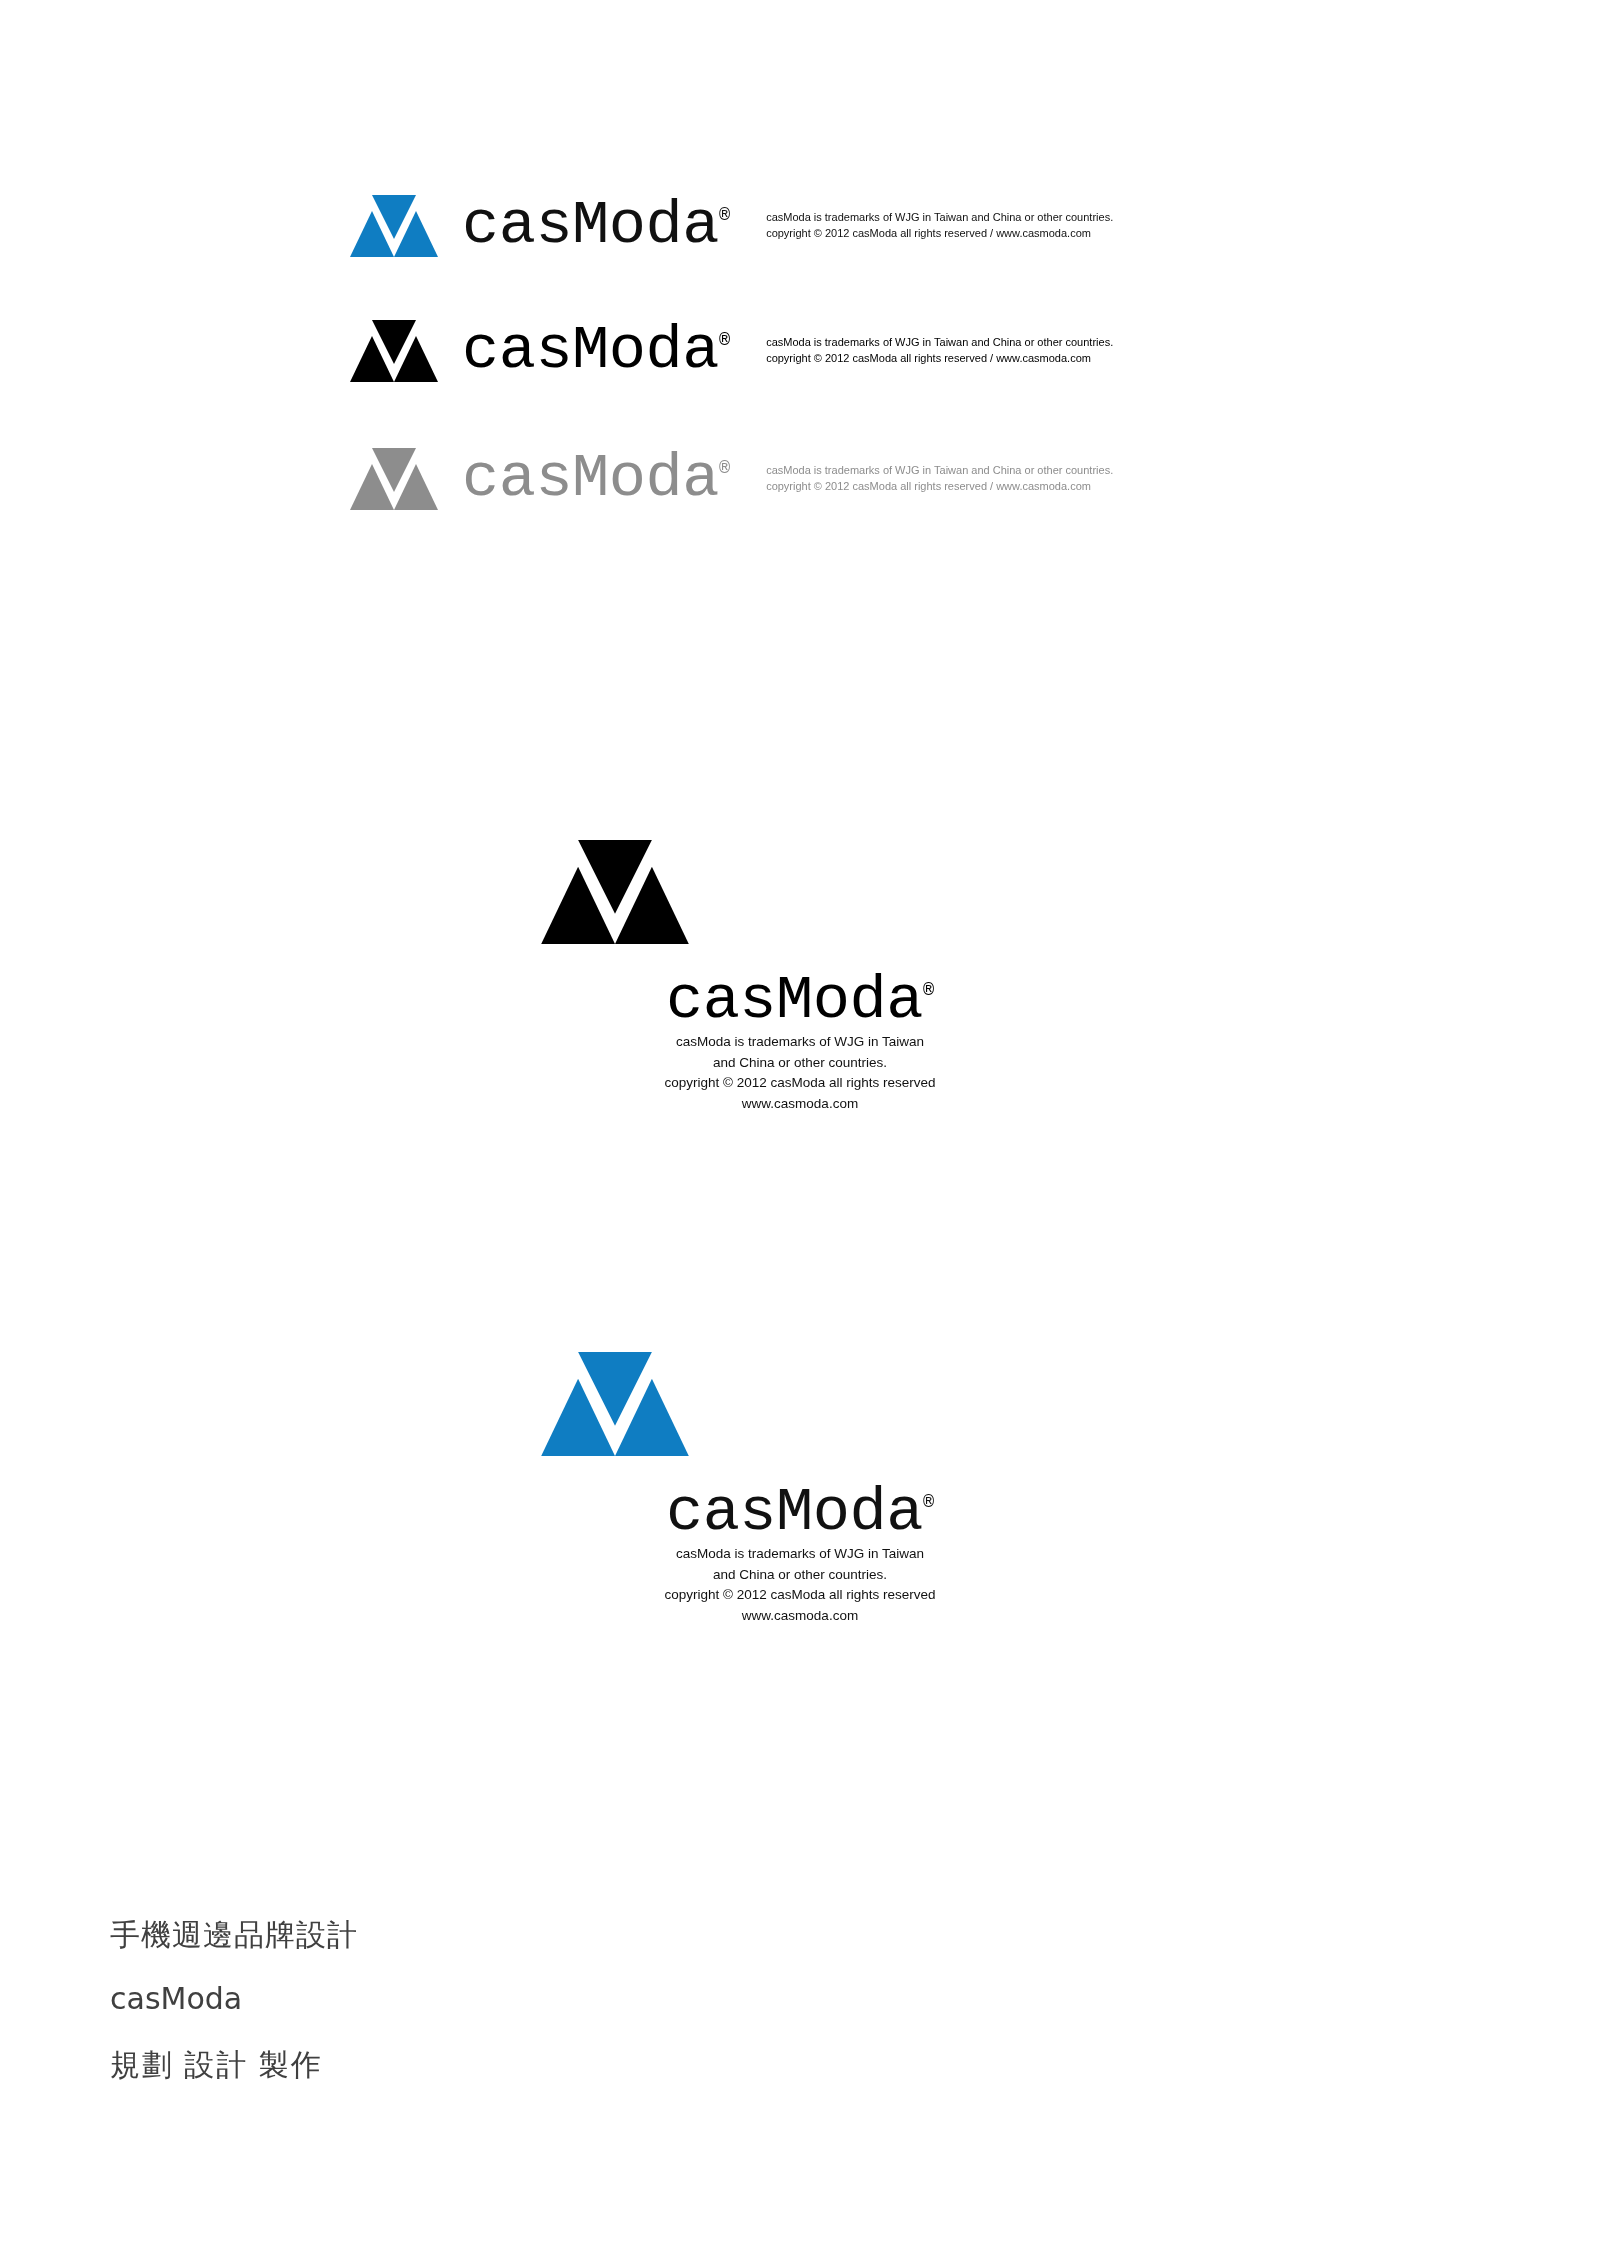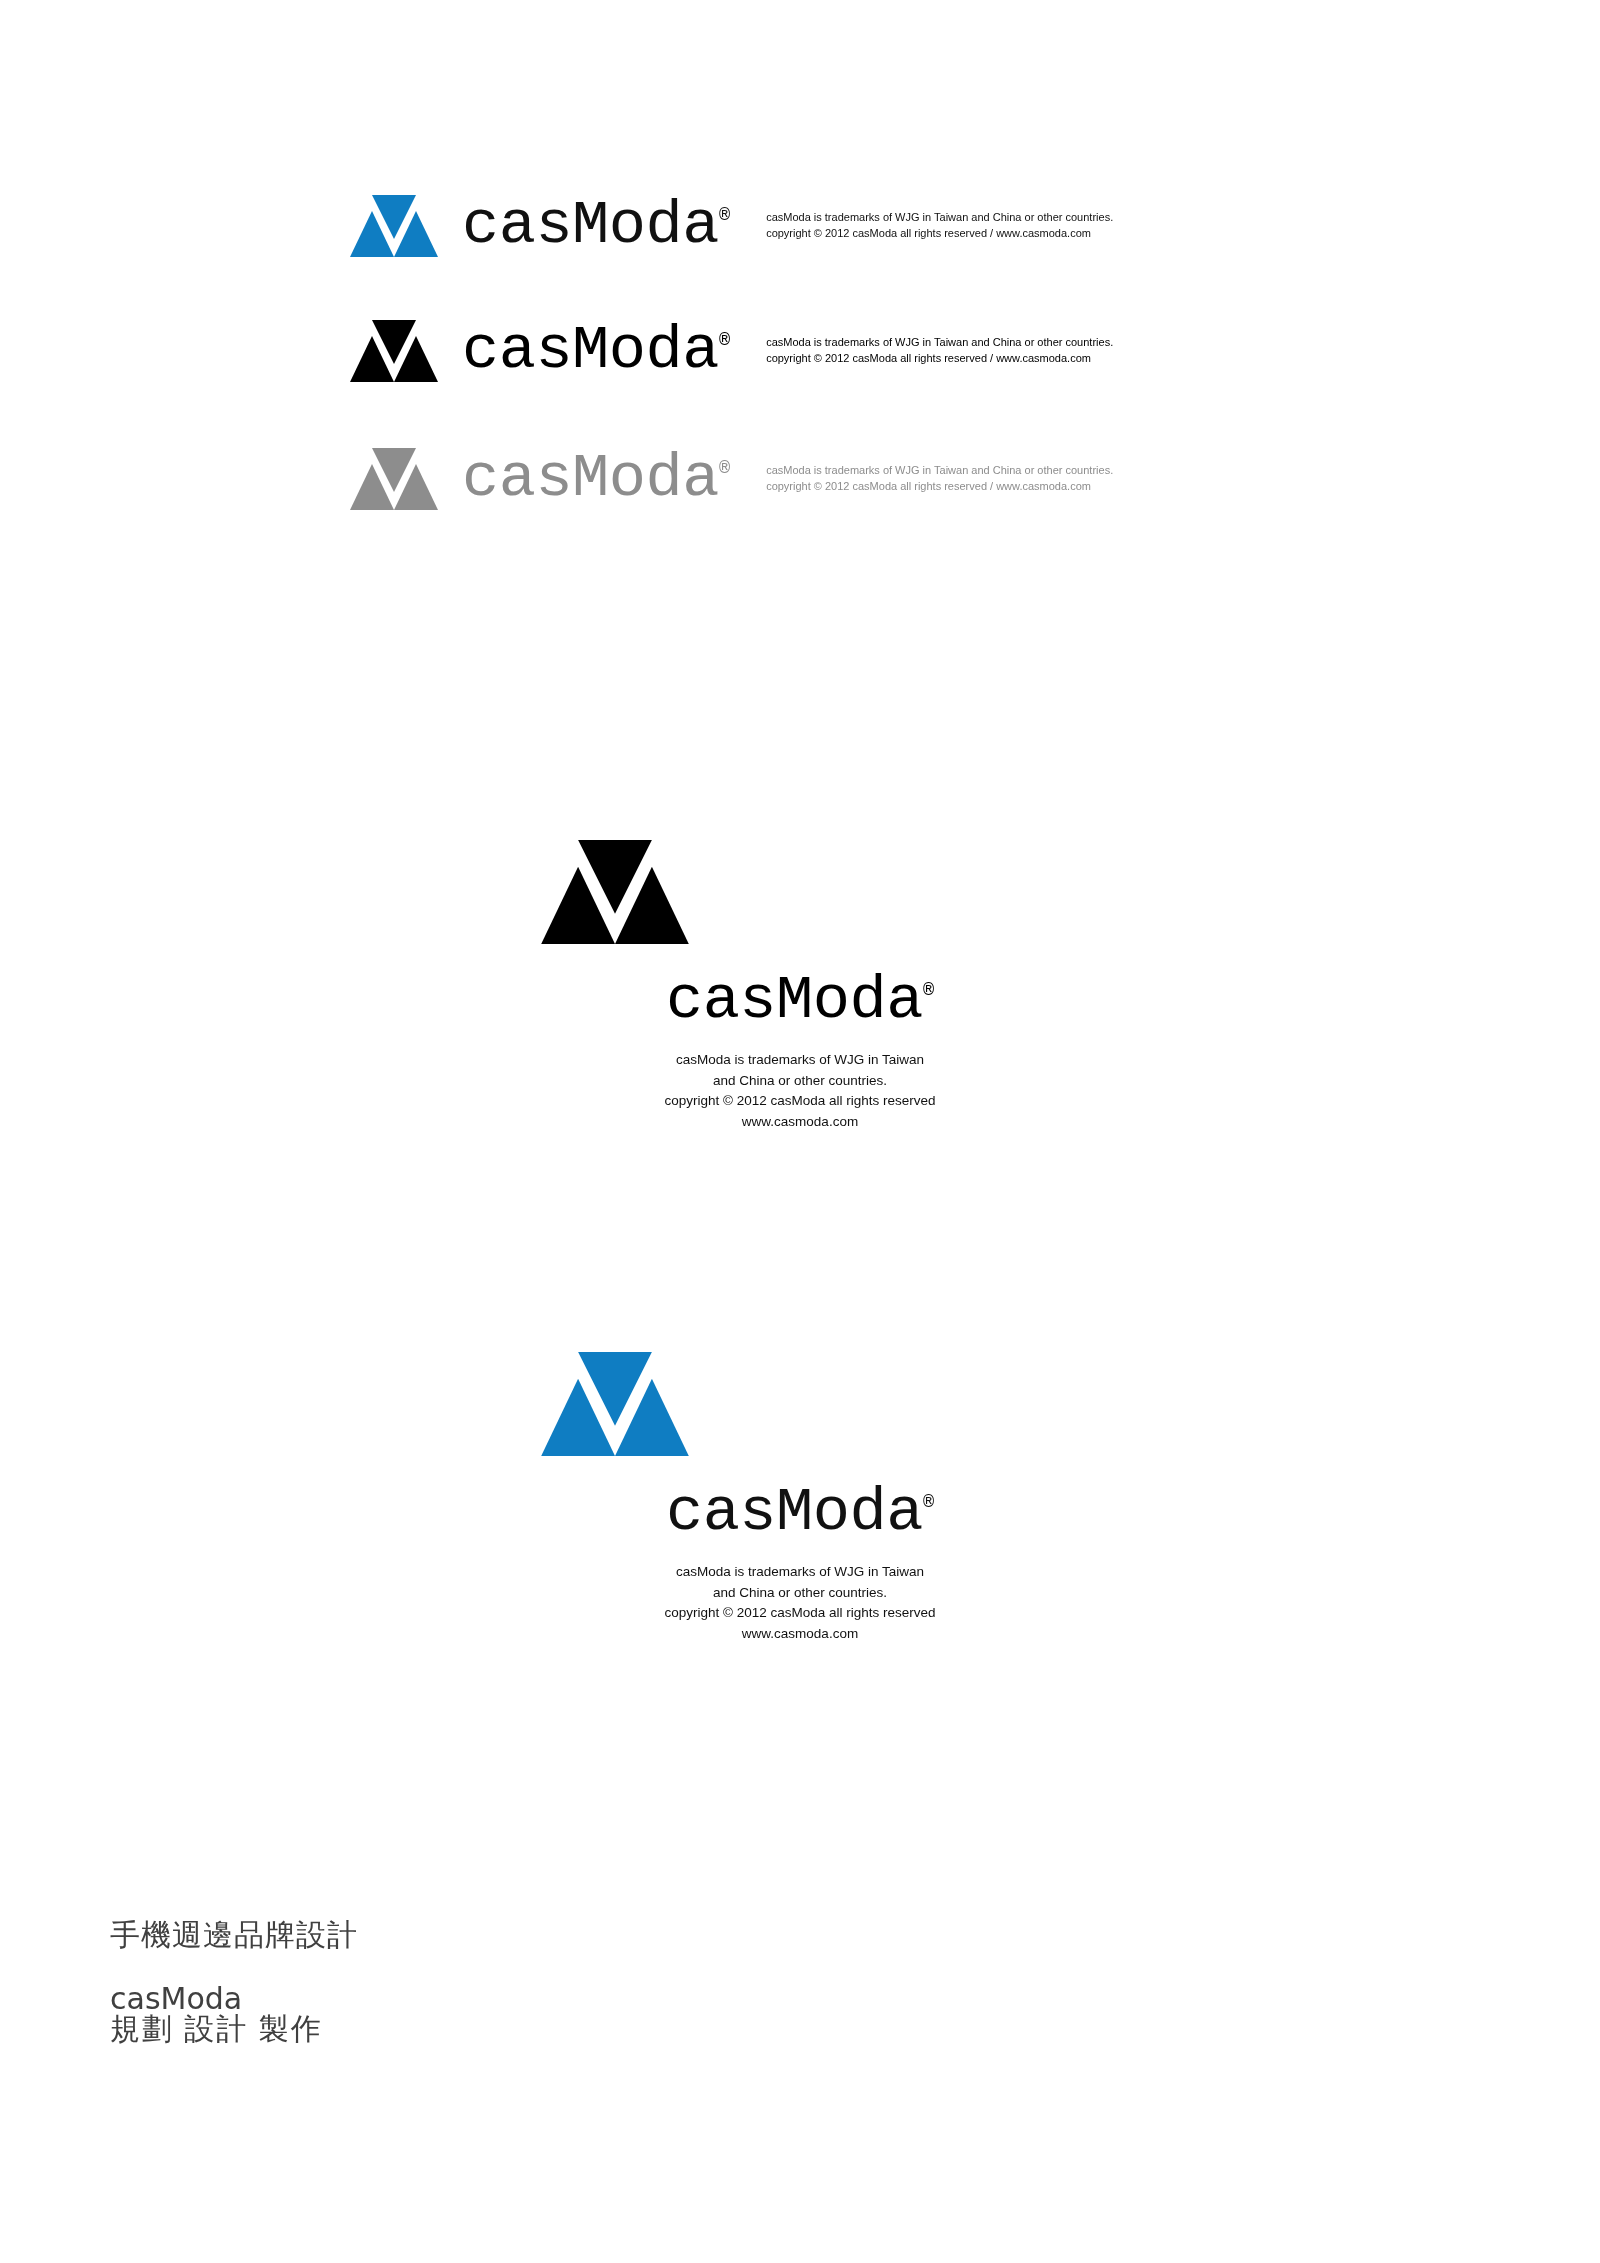--- a/index.html
+++ b/index.html
@@ -69,42 +69,42 @@
     text-align: center;
     width: 520px;
   }
   .stack .mark { margin: 0 auto; }
   .stack .wordmark {
     font-size: 62px;
     margin-top: 26px;
     display: inline-block;
   }
   .stack .legal-block {
-    margin-top: 18px;
+    margin-top: 0;
     font-size: 13.5px;
     line-height: 1.52;
     color: #111111;
     font-family: "Liberation Sans", sans-serif;
   }
 
   
   .caption {
     position: absolute;
     left: 110px;
     top: 1920px;
     color: #404040;
     font-family: "Liberation Sans", sans-serif;
   }
   .caption .line {
     line-height: 1;
     white-space: nowrap;
   }
   .cap-1 { font-size: 30px; letter-spacing: 1px; }
   .cap-2 { font-size: 30px; margin-top: 34px; font-family: "DejaVu Sans", sans-serif; letter-spacing: 0; }
-  .cap-3 { font-size: 30px; letter-spacing: 2px; }
+  .cap-3 { font-size: 30px; margin-top: 36px; letter-spacing: 2px; }
 </style>
 </head>
 <body>
 
 <div class="lockup-row v-blue" style="left:350px; top:195px;">
 
   <span class="mark">
     <svg width="88" height="62" viewBox="0 0 88 62" aria-hidden="true">
       <polygon class="tri-a" points="0,62 22,16 44,62"></polygon>
       <polygon class="tri-c" points="44,62 66,16 88,62"></polygon>

